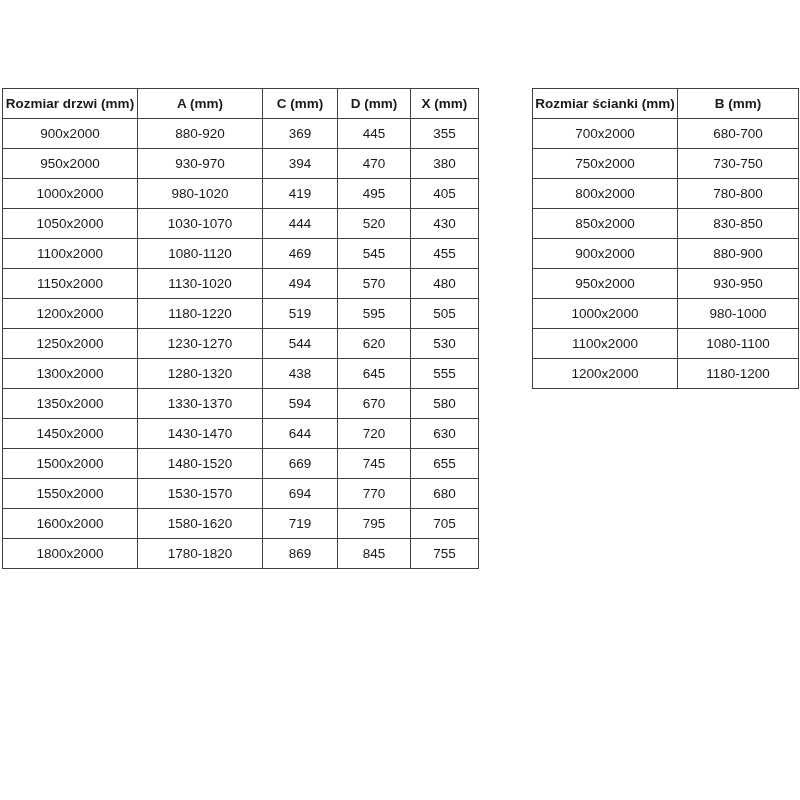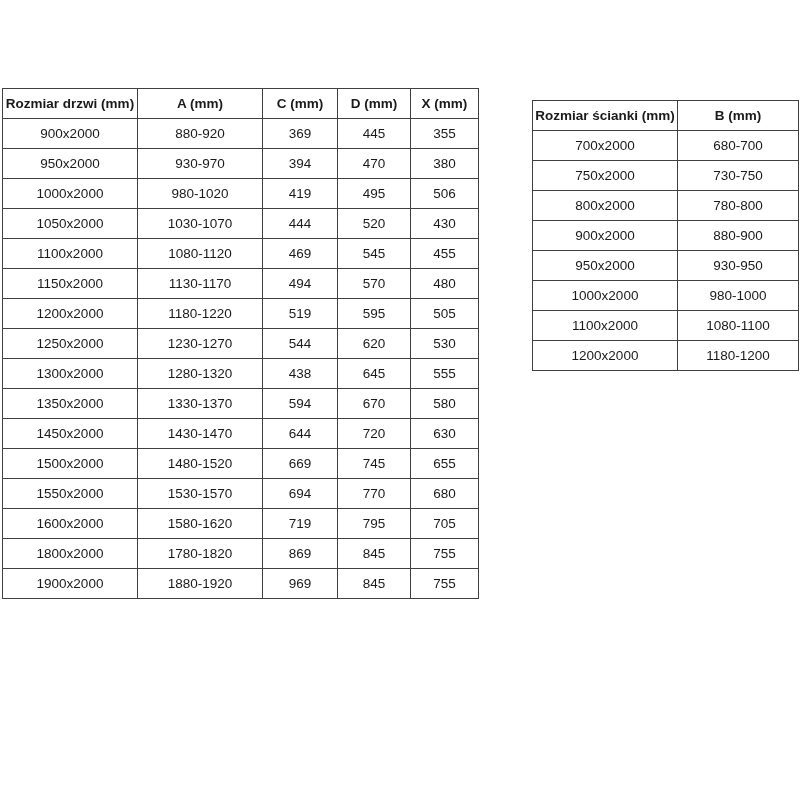--- a/index.html
+++ b/index.html
@@ -36,21 +36,21 @@
   table.dim-table th{font-weight:bold;}
   table.dim-table td{font-weight:normal;}
 
   #door-table{left:2px;top:88px;width:476px;}
   #door-table col:nth-child(1){width:135px;}
   #door-table col:nth-child(2){width:125px;}
   #door-table col:nth-child(3){width:75px;}
   #door-table col:nth-child(4){width:73px;}
   #door-table col:nth-child(5){width:68px;}
 
-  #wall-table{left:532px;top:100px;width:266px;padding-left:38px;}
+  #wall-table{left:532px;top:88px;width:266px;padding-left:38px;}
   #wall-table col:nth-child(1){width:145px;}
   #wall-table col:nth-child(2){width:121px;}
 </style>
 </head>
 <body>
 
 <div class="page">
 
   <table id="door-table" class="dim-table">
     <colgroup>
@@ -82,39 +82,39 @@
           <td>930-970</td>
           <td>394</td>
           <td>470</td>
           <td>380</td>
         </tr>
         <tr>
           <td>1000x2000</td>
           <td>980-1020</td>
           <td>419</td>
           <td>495</td>
-          <td>506</td>
+          <td>405</td>
         </tr>
         <tr>
           <td>1050x2000</td>
           <td>1030-1070</td>
           <td>444</td>
           <td>520</td>
           <td>430</td>
         </tr>
         <tr>
           <td>1100x2000</td>
           <td>1080-1120</td>
           <td>469</td>
           <td>545</td>
           <td>455</td>
         </tr>
         <tr>
           <td>1150x2000</td>
-          <td>1130-1170</td>
+          <td>1130-1020</td>
           <td>494</td>
           <td>570</td>
           <td>480</td>
         </tr>
         <tr>
           <td>1200x2000</td>
           <td>1180-1220</td>
           <td>519</td>
           <td>595</td>
           <td>505</td>
@@ -168,27 +168,20 @@
           <td>795</td>
           <td>705</td>
         </tr>
         <tr>
           <td>1800x2000</td>
           <td>1780-1820</td>
           <td>869</td>
           <td>845</td>
           <td>755</td>
         </tr>
-        <tr>
-          <td>1900x2000</td>
-          <td>1880-1920</td>
-          <td>969</td>
-          <td>845</td>
-          <td>755</td>
-        </tr>
       </tbody>
   </table>
 
   <table id="wall-table" class="dim-table">
     <colgroup>
         <col>
         <col>
       </colgroup>
     <thead>
       <tr>
@@ -203,20 +196,24 @@
         </tr>
         <tr>
           <td>750x2000</td>
           <td>730-750</td>
         </tr>
         <tr>
           <td>800x2000</td>
           <td>780-800</td>
         </tr>
         <tr>
+          <td>850x2000</td>
+          <td>830-850</td>
+        </tr>
+        <tr>
           <td>900x2000</td>
           <td>880-900</td>
         </tr>
         <tr>
           <td>950x2000</td>
           <td>930-950</td>
         </tr>
         <tr>
           <td>1000x2000</td>
           <td>980-1000</td>

